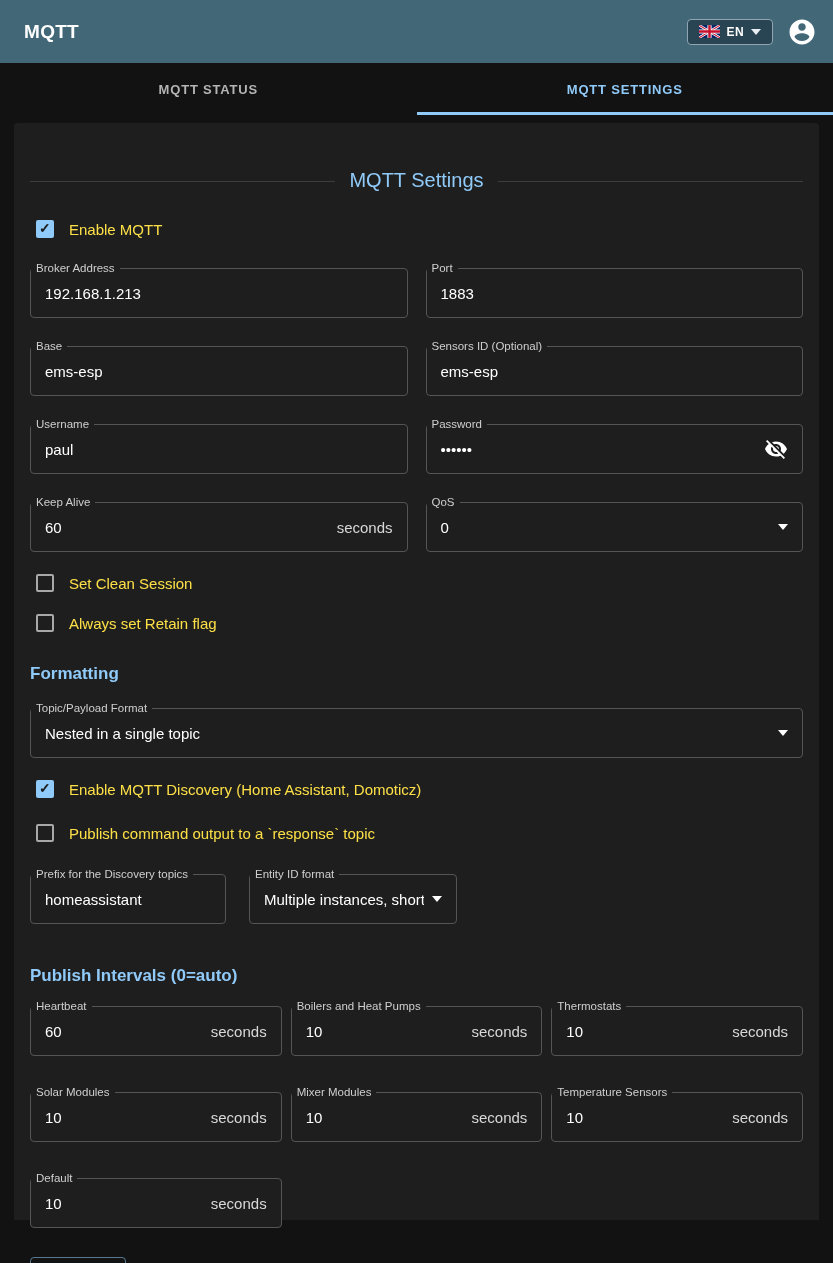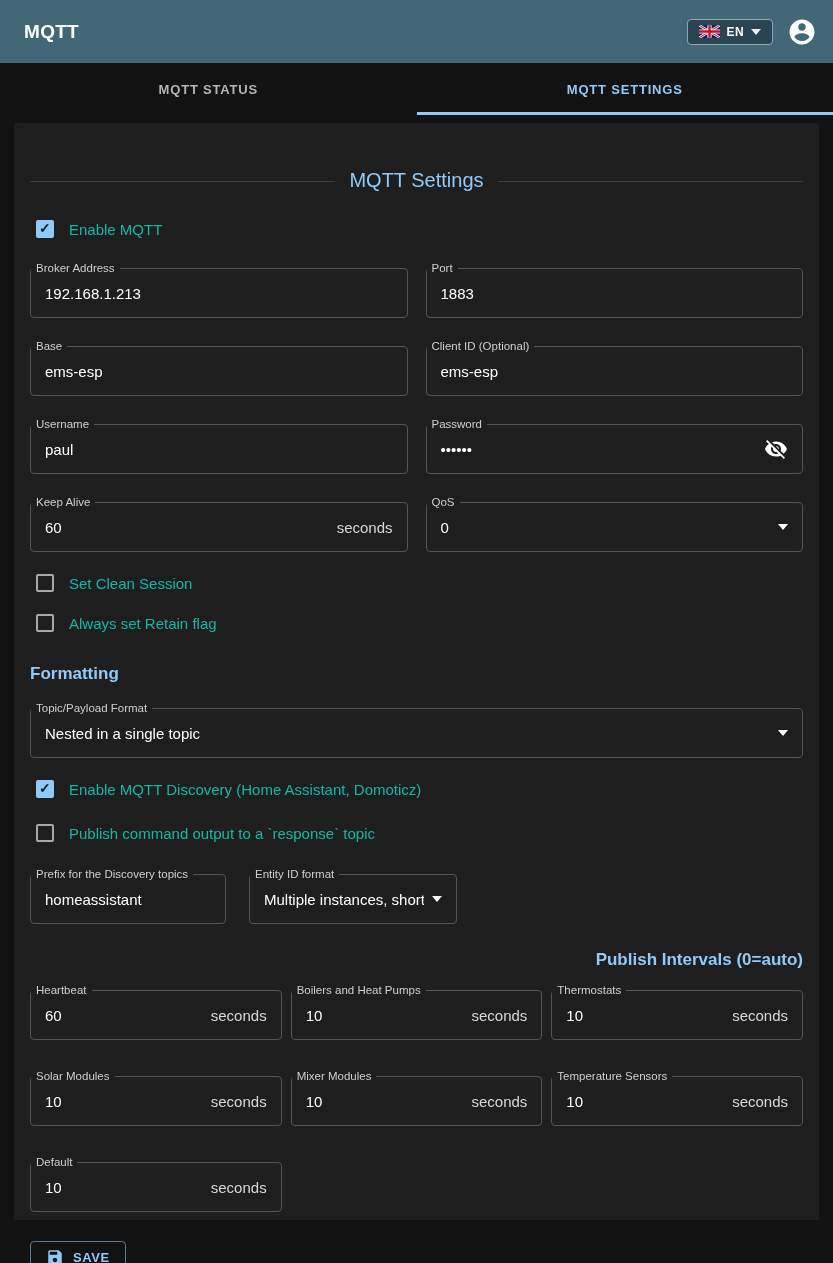--- a/index.html
+++ b/index.html
@@ -37,21 +37,21 @@
   .title-line { flex:1; height:1px; background:rgba(255,255,255,.14); margin-top:24px; }
   .panel-title { color:#90caf9; font-size:20px; margin-top:22px; }
 
   
   .cb-row { display:flex; align-items:center; gap:15px; padding-left:6px; cursor:pointer; }
   .cb { width:18px; height:18px; border:2px solid #a8a8a8; border-radius:2px;
         flex:0 0 18px; position:relative; }
   .cb.checked { background:#90caf9; border-color:#90caf9; }
   .cb.checked::after { content:"✓"; position:absolute; top:-2px; left:1px;
                        color:#1a1a1a; font-size:14px; font-weight:700; }
-  .cb-label { color:#14b8a6; font-size:15px; }
+  .cb-label { color:#fde047; font-size:15px; }
 
   .mt-enable { margin-top:28px; }
   .mt-clean  { margin-top:22px; }
   .mt-retain { margin-top:22px; }
   .mt-resp   { margin-top:26px; }
   .mt-disc   { margin-top:22px; }
 
   
   .field { position:relative; height:50px; border:1px solid #555; border-radius:4px;
            display:flex; align-items:center; padding:0 14px; background:#1e1e1e; }
@@ -66,21 +66,21 @@
   .grid-2 { display:grid; grid-template-columns:1fr 1fr; column-gap:18px; row-gap:28px;
             margin-top:30px; }
   .grid-3 { display:grid; grid-template-columns:1fr 1fr 1fr; column-gap:9px; row-gap:36px; }
 
   .section-heading { color:#90caf9; font-size:17px; font-weight:700; }
   .mt-fmt-head { margin-top:32px; }
   .mt-topic { margin-top:24px; }
   .disc-row { display:flex; gap:23px; margin-top:32px; }
   .w-prefix { width:196px; }
   .w-entity { width:208px; }
-  .mt-int-head { margin-top:26px;text-align:right; }
+  .mt-int-head { margin-top:42px; }
   .mt-int-grid { margin-top:20px; }
   .mt-def-grid { margin-top:36px; }
 
   
   .save-btn { margin-top:29px; display:inline-flex; align-items:center; gap:9px;
               padding:6px 15px; height:32px; border:1px solid rgba(144,202,249,.55);
               border-radius:4px; background:transparent; color:#90caf9; font-size:13px;
               font-weight:700; letter-spacing:.6px; cursor:pointer;
               font-family:"Liberation Sans", sans-serif; }
 </style>
@@ -132,21 +132,21 @@
     </div>
     <div class="field">
       <span class="flabel">Port</span>
       <span class="fvalue">1883</span>
     </div>
     <div class="field">
       <span class="flabel">Base</span>
       <span class="fvalue">ems-esp</span>
     </div>
     <div class="field">
-      <span class="flabel">Client ID (Optional)</span>
+      <span class="flabel">Sensors ID (Optional)</span>
       <span class="fvalue">ems-esp</span>
     </div>
     <div class="field">
       <span class="flabel">Username</span>
       <span class="fvalue">paul</span>
     </div>
     <div class="field">
       <span class="flabel">Password</span>
       <span class="fvalue">••••••</span>
       <svg class="eye" viewBox="0 0 24 24" fill="#fff">

